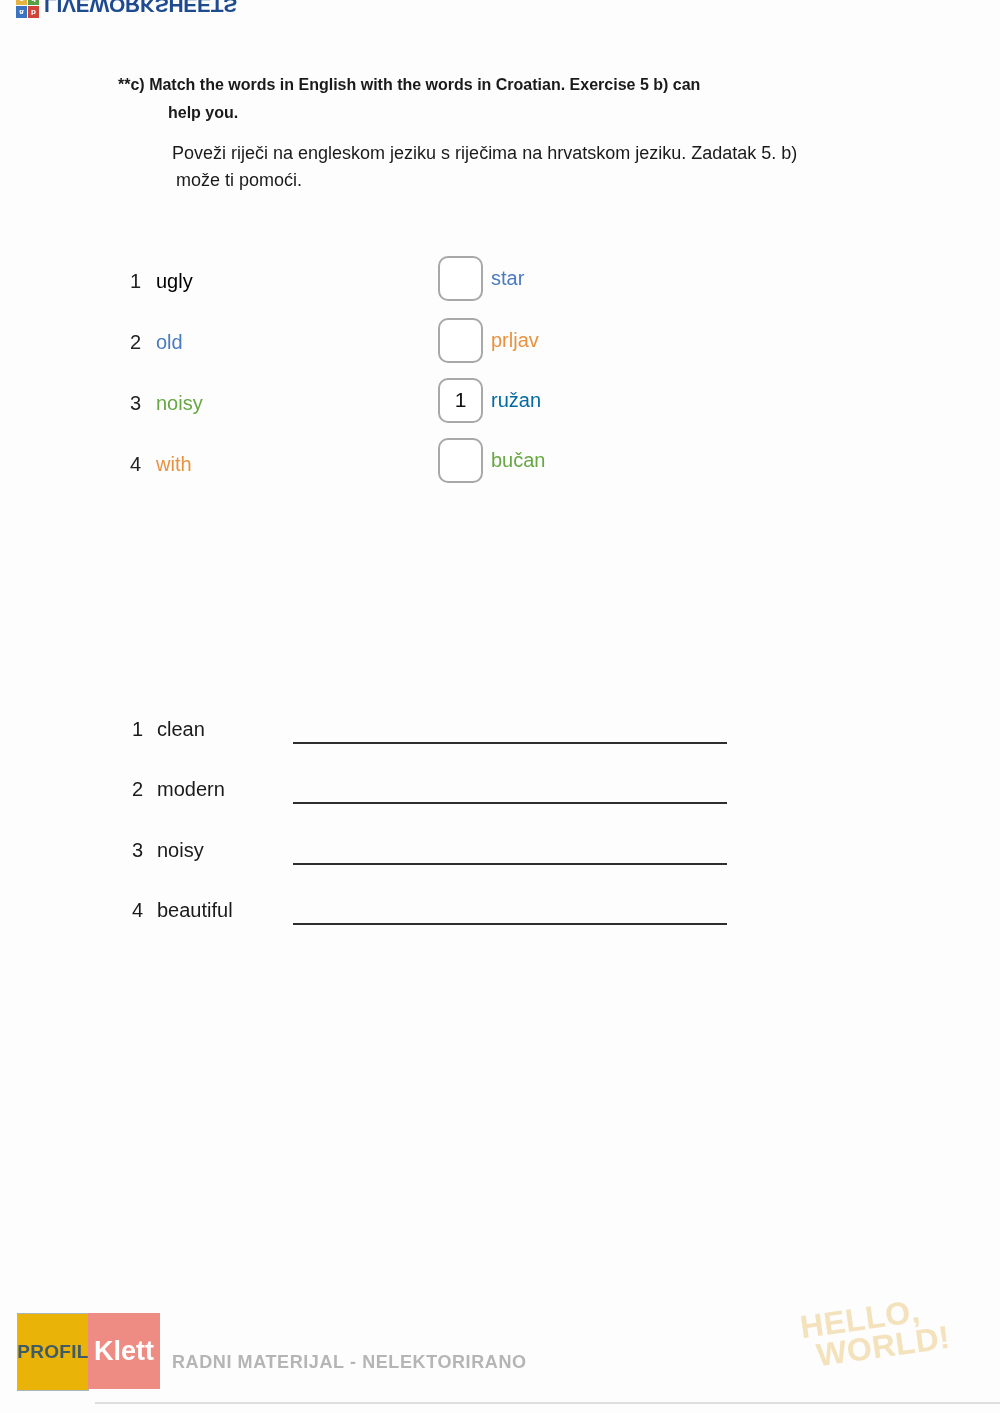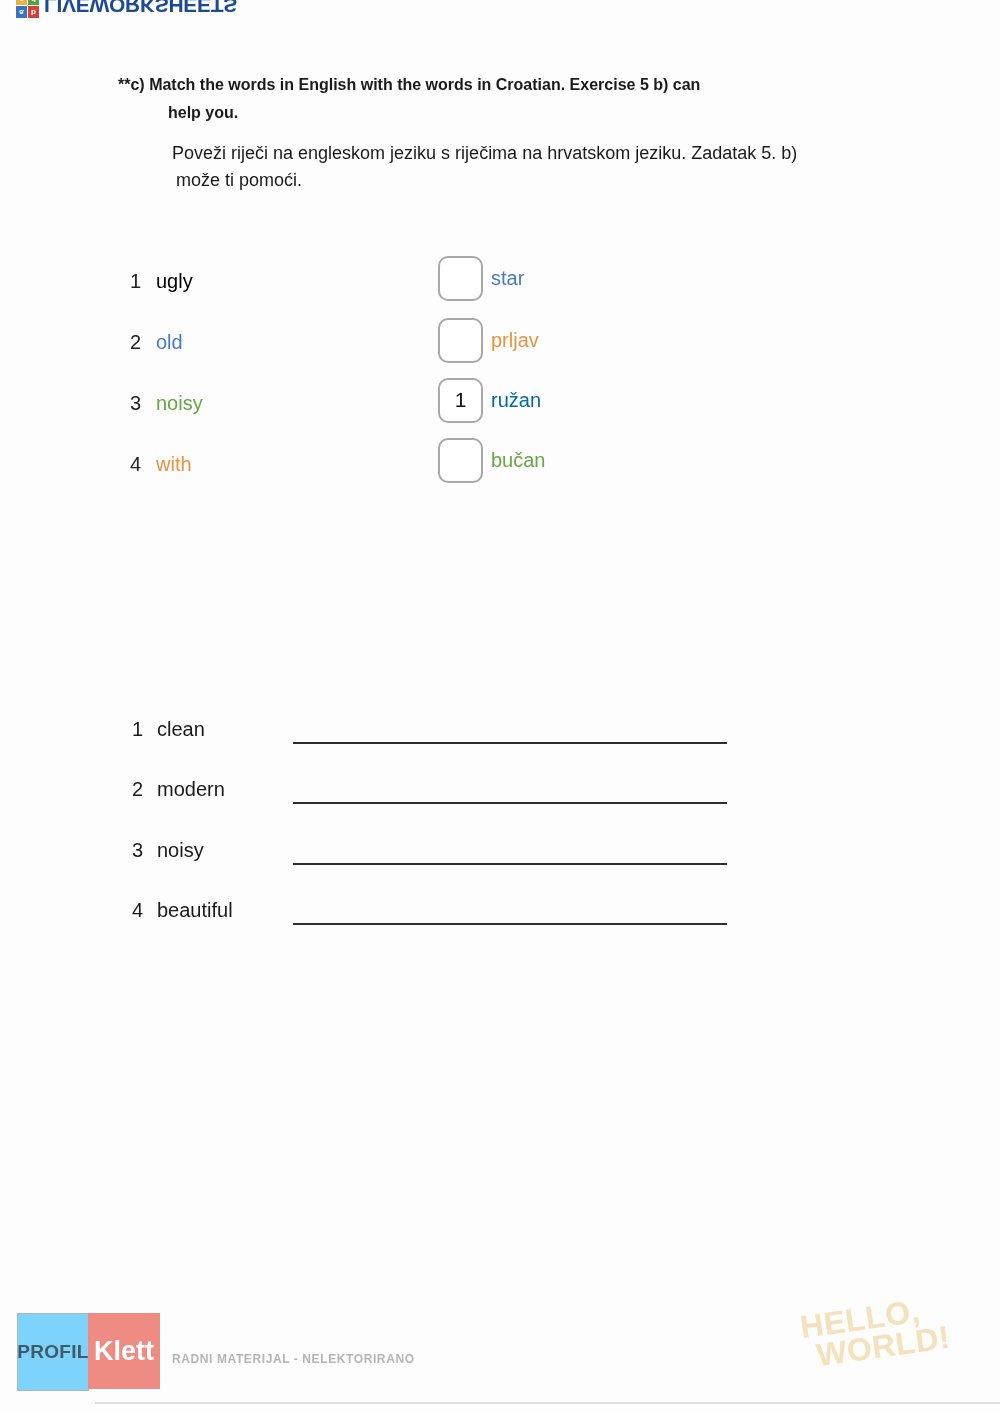--- a/index.html
+++ b/index.html
@@ -27,25 +27,25 @@
     display:flex;align-items:center;justify-content:center;font-size:21px;color:#111;cursor:text;
   }
   .match-right-row .word{margin-left:8px;font-size:20px;text-align:right;}
 
   
   .d-row{position:absolute;left:132px;display:flex;align-items:baseline;font-size:20px;white-space:nowrap;color:#1a1a1a;}
   .d-row .num{width:16px;margin-right:9px;}
   .blank{position:absolute;left:293px;width:434px;height:20px;border-bottom:2px solid #2e2e2e;cursor:text;}
 
   
-  .profil-box{position:absolute;left:17px;top:1313px;width:70px;height:76px;background:#7dd3fc;border:1px solid #a9b6bc;display:flex;align-items:center;justify-content:center;}
+  .profil-box{position:absolute;left:17px;top:1313px;width:70px;height:76px;background:#eab308;border:1px solid #a9b6bc;display:flex;align-items:center;justify-content:center;}
   .profil-box span{font-weight:bold;font-size:19px;letter-spacing:0.3px;}
   .klett-box{position:absolute;left:88px;top:1313px;width:72px;height:76px;display:flex;align-items:center;justify-content:center;}
   .klett-box span{color:#ffffff;font-weight:bold;font-size:27px;}
-  .footer-caption{position:absolute;left:172px;top:1352px;font-weight:bold;font-size:12px;letter-spacing:0.6px;white-space:nowrap;}
+  .footer-caption{position:absolute;left:172px;top:1352px;font-weight:bold;font-size:18px;letter-spacing:0.6px;white-space:nowrap;}
   .stamp{position:absolute;left:802px;top:1302px;transform:rotate(-8deg);font-weight:800;font-size:32px;line-height:0.95;letter-spacing:0.5px;white-space:nowrap;}
   .stamp .l2{padding-left:12px;}
   .bottom-edge{position:absolute;left:95px;top:1402px;width:905px;height:0;border-bottom:2px solid #d6d6d6;opacity:0.8;}
 </style>
 </head>
 <body>
 
 <div class="page">
 
   <div class="lw-logo" style="color: rgb(30, 75, 143);">

